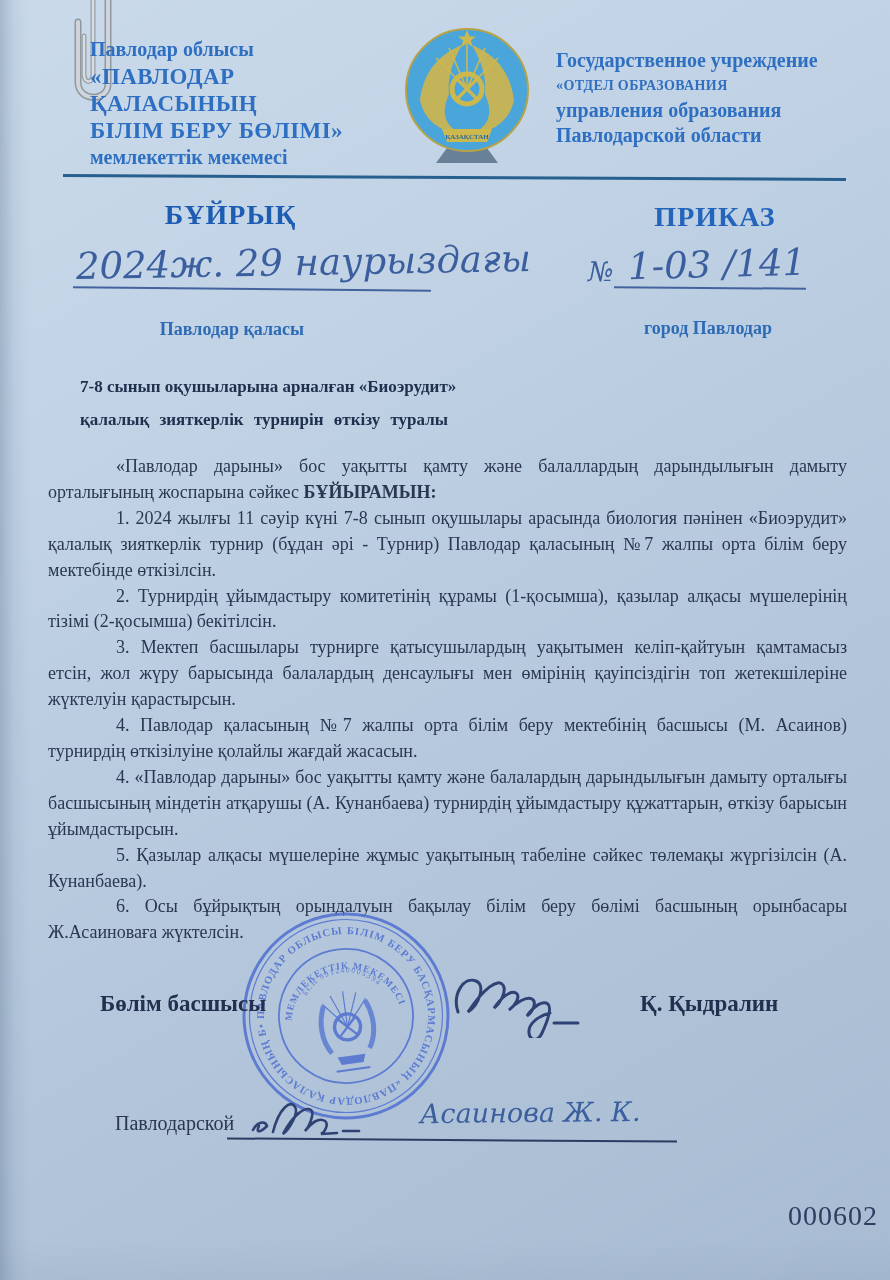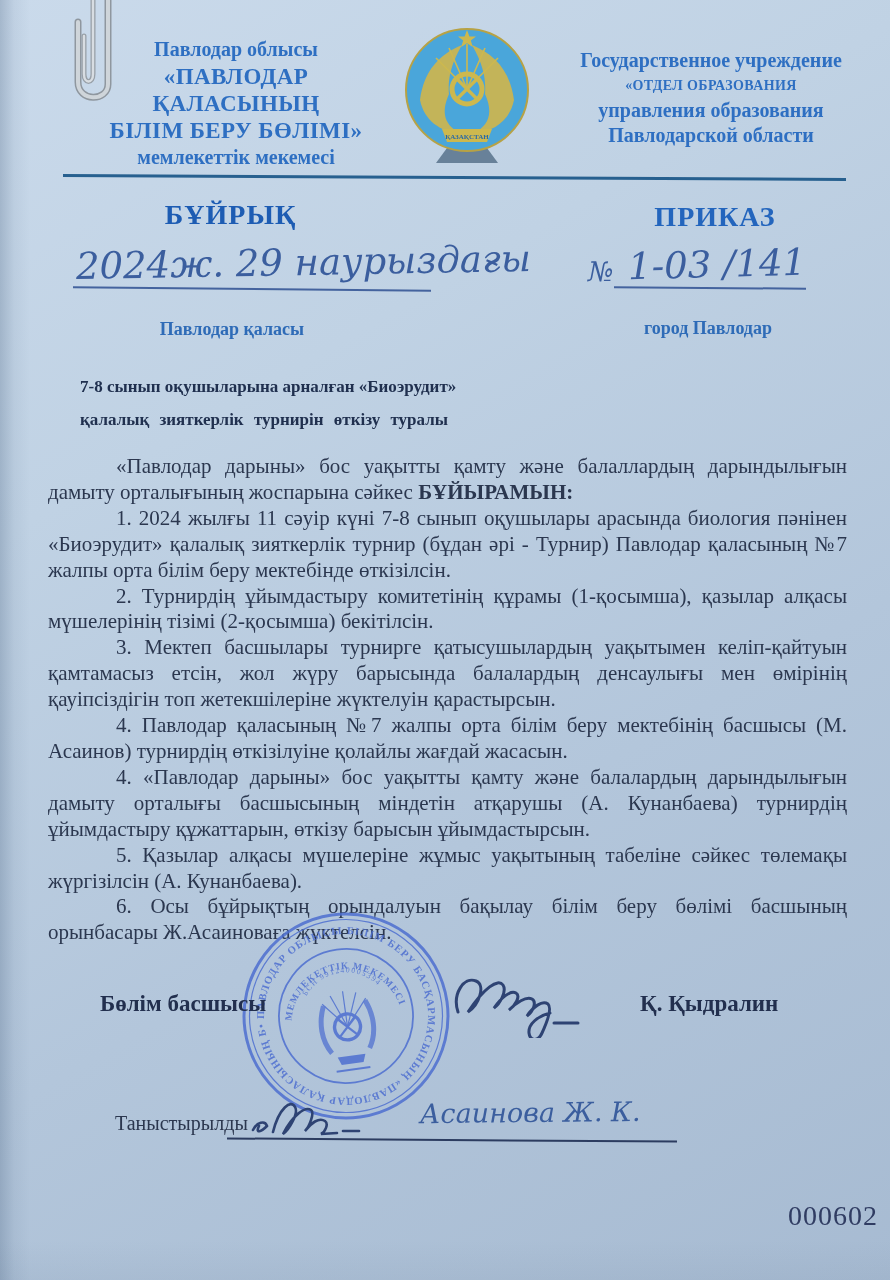--- a/index.html
+++ b/index.html
@@ -4,29 +4,29 @@
 <style>
   html,body{margin:0;padding:0;}
   body{width:890px;height:1280px;overflow:hidden;
        font-family:"Liberation Serif","DejaVu Serif",serif;}
   .page{position:relative;width:890px;height:1280px;
         background:linear-gradient(150deg,#cadaeb 0%,#c0d2e4 30%,#b3c6db 62%,#a7bbd2 100%);}
   .page::before{content:"";position:absolute;inset:0;pointer-events:none;
         background:linear-gradient(90deg,rgba(70,95,125,.28) 0,rgba(70,95,125,.08) 14px,rgba(0,0,0,0) 30px),
                    linear-gradient(0deg,rgba(120,140,165,.12) 0,rgba(0,0,0,0) 40px);}
   .abs{position:absolute;}
-  .hdr{color:#2e6fc2;font-weight:bold;text-align:center;line-height:27px;}
+  .hdr{color:#2e6fc2;font-weight:bold;text-align:left;line-height:27px;}
   .hdr .s{font-size:20px;}
   .hdr .b{font-size:23px;letter-spacing:.4px;}
   .order-h{font-size:28px;font-weight:bold;letter-spacing:1px;text-align:center;}
   .hand{font-family:"DejaVu Serif","Liberation Serif",serif;font-style:italic;color:#3b5e9e;}
   .rule{background:#44639e;height:2px;}
   .small-blue{color:#2e6bb7;font-size:18px;text-align:center;font-weight:bold;margin-top:28px;}
   .subject{font-size:17px;font-weight:bold;color:#20304f;line-height:33px;}
-  .bodytext{font-size:21px;line-height:25.9px;color:#2b374f;text-align:justify;width:799px;}
+  .bodytext{font-size:18px;line-height:25.9px;color:#2b374f;text-align:justify;width:799px;}
   .bodytext p{margin:0;text-indent:68px;}
   .sig{font-size:23px;font-weight:bold;color:#222f4e;}
   .ack{font-size:20px;color:#2b374f;}
   .serial{font-size:28px;color:#303c62;letter-spacing:1px;margin-left:36px;}
   svg text{font-family:"Liberation Serif","DejaVu Serif",serif;}
 </style>
 </head>
 <body>
 
 <div class="page">
@@ -140,21 +140,21 @@
     </g>
   </svg>
 
   <div class="abs sig" style="left:100px;top:991px;">Бөлім басшысы</div>
   <svg class="abs" style="left:448px;top:960px;" width="140" height="78" viewBox="0 0 140 78">
     <path d="M10,52 C4,34 16,16 28,21 C38,25 31,45 20,52 C36,28 50,18 55,25 C59,31 52,44 46,48 C53,38 62,30 68,33 C73,36 67,46 61,50 C68,43 78,36 84,39 C89,42 85,52 79,56 C85,47 94,40 100,44 C104,48 100,60 94,73 C90,82 82,81 81,73 C80,64 90,56 102,53" fill="none" stroke="#2e4373" stroke-width="3" stroke-linecap="round"></path>
     <path d="M106,63 L130,63" stroke="#2e4373" stroke-width="3" stroke-linecap="round"></path>
   </svg>
   <div class="abs sig" style="left:640px;top:991px;">Қ. Қыдралин</div>
 
-  <div class="abs ack" style="left:115px;top:1112px;">Таныстырылды</div>
+  <div class="abs ack" style="left:115px;top:1112px;">Павлодарской</div>
   <svg class="abs" style="left:245px;top:1086px;" width="130" height="58" viewBox="0 0 130 58">
     <path d="M8,44 C12,36 20,34 22,40 C16,46 10,48 14,40 M28,46 C34,22 46,13 50,21 C54,27 44,44 38,48 C48,29 60,20 66,24 C70,27 64,41 60,45 C66,37 74,31 80,35 C84,38 80,46 76,48 L92,47" fill="none" stroke="#2e4373" stroke-width="2.6" stroke-linecap="round"></path>
     <path d="M98,45 L114,45" stroke="#2e4373" stroke-width="2.6" stroke-linecap="round"></path>
   </svg>
   <div class="abs hand" style="left:420px;top:1097px;font-size:27px;transform:rotate(-.6deg);white-space:nowrap;">Асаинова  Ж. К.</div>
   <div class="abs" style="left:227px;top:1139px;width:450px;height:2px;background:#2c3c60;transform:rotate(.4deg);"></div>
 
   <div class="abs serial" style="left:752px;top:1200px;">000602</div>
 
 </div>

